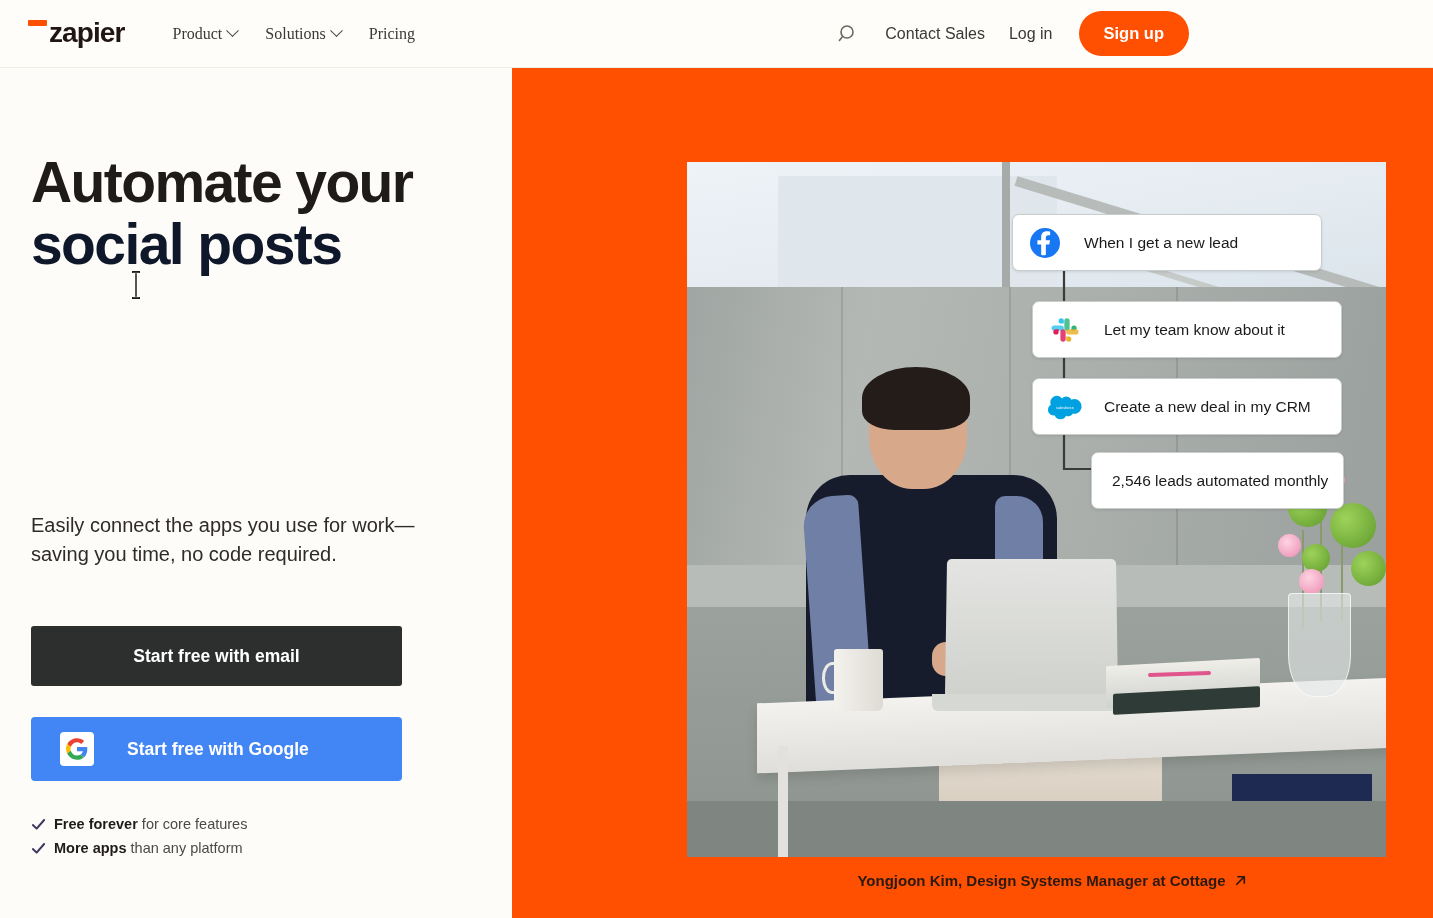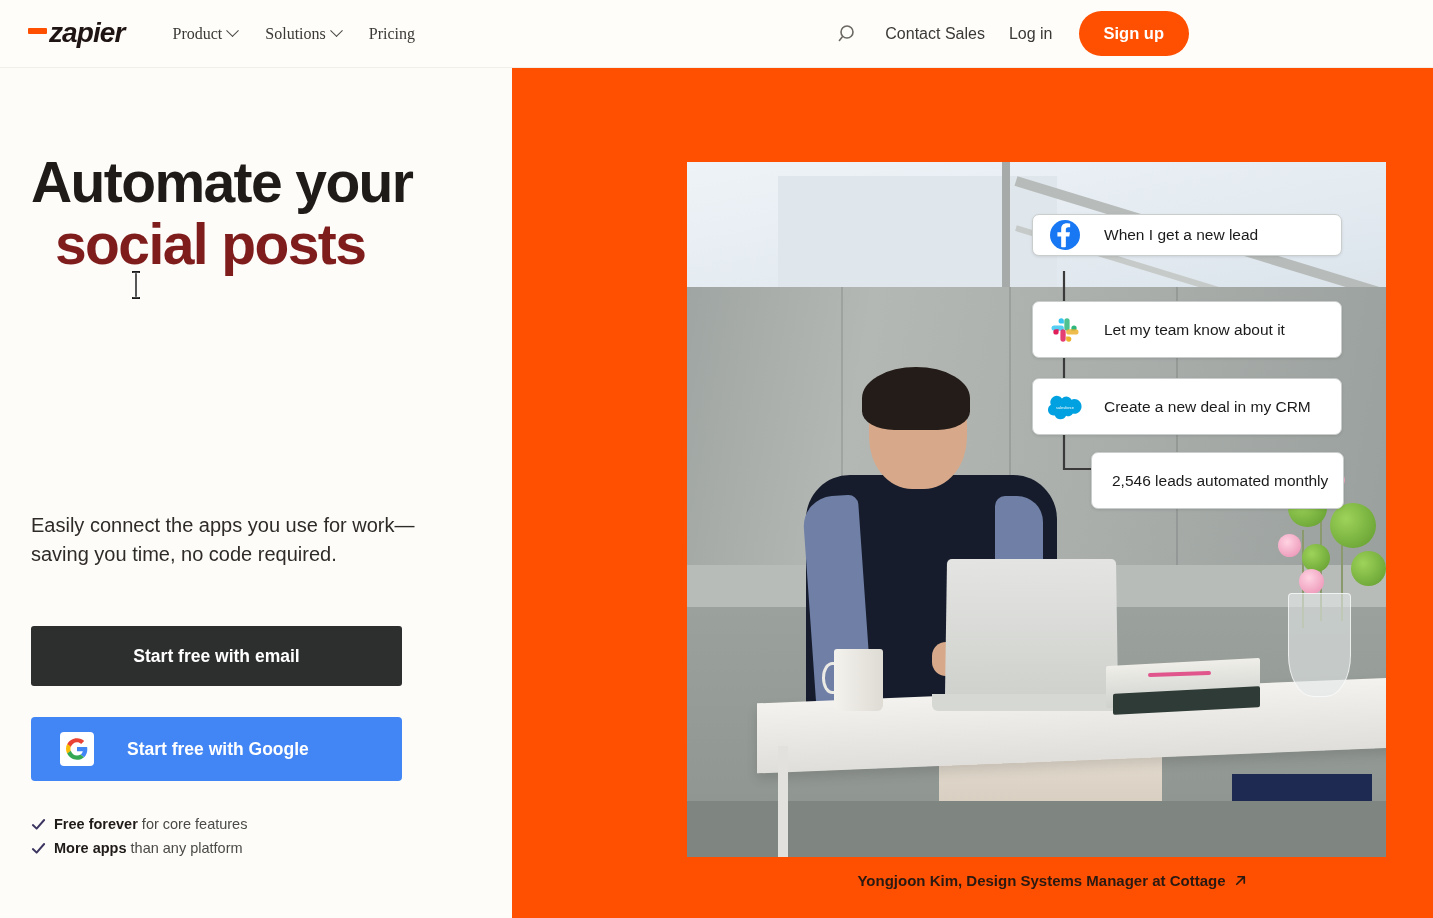--- a/index.html
+++ b/index.html
@@ -13,24 +13,23 @@
   
   .nav {
     position: absolute; top: 0; left: 0;
     width: 1433px; height: 68px;
     background: #FFFDFA;
     display: flex; align-items: center;
     border-bottom: 1px solid #F2EEE8;
     z-index: 20;
   }
   .logo {
-    display: flex; align-items: center;
+    display: flex; align-items: flex-start;
     margin-left: 28px; margin-right: 34px;
     text-decoration: none;
-    font-style: italic;
   }
   .logo-dash {
     width: 19px; height: 6px; background: #FF4F00;
     margin-right: 2px; margin-bottom: 5px; border-radius: 1px;
   }
   .logo-text {
     font-size: 28px; font-weight: 700; color: #201515;
     letter-spacing: -0.9px; line-height: 0.95;
   }
   .nav-links { display: flex; align-items: center; gap: 0px; }
@@ -69,21 +68,21 @@
     width: 512px; height: 850px;
     background: #FDFCF9;
     padding: 0 32px;
   }
   .headline {
     position: absolute; top: 95px; left: 31px;
     font-size: 57px; font-weight: 800; line-height: 1.09;
     letter-spacing: -1.6px; color: #1F1B18;
     width: 430px;
   }
-  .headline .accent { color: #7f1d1d; display: block; margin-left: 24px; }
+  .headline .accent { color: #0f172a; display: block; }
   .subhead {
     position: absolute; top: 455px; left: 31px;
     width: 385px;
     font-size: 20px; line-height: 1.45; color: #2F2B28;
   }
   .btn-email {
     position: absolute; top: 570px; left: 31px;
     width: 371px; height: 60px;
     background: #2D2E2E; color: #FFFFFF;
     border: none; border-radius: 3px;
@@ -423,21 +422,21 @@
     <div class="flower" style="left:91.5%;top:44.5%;width:2.6%;height:2.6%"></div>
     <div class="vase"></div>
 
     <svg class="cards" viewBox="0 0 699 695">
       <path d="M377 109 V139" stroke="#3a3a3a" stroke-width="2.2" fill="none"></path>
       <path d="M377 186 V216" stroke="#3a3a3a" stroke-width="2.2" fill="none"></path>
       <path d="M377 264 V307 H410" stroke="#3a3a3a" stroke-width="2.2" fill="none"></path>
     </svg>
 
     <div class="cards">
-      <div class="zcard" style="left:345px;top:52px;width:310px;height:42px;">
+      <div class="zcard" style="left:325px;top:52px;width:310px;height:57px;">
         <span class="zicon">
           <svg width="32" height="32" viewBox="0 0 32 32">
             <circle cx="16" cy="16" r="15" fill="#1877F2"></circle>
             <path d="M20.3 17.6l.66-4.3h-4.13v-2.79c0-1.18.58-2.33 2.43-2.33h1.88V4.53S19.44 4.2 17.81 4.2c-3.4 0-5.63 2.06-5.63 5.8v3.3H8.4v4.3h3.78v10.4a15.1 15.1 0 0 0 4.65 0V17.6z" fill="#fff"></path>
           </svg>
         </span>
         <span class="zlabel">When I get a new lead</span>
       </div>
 
       <div class="zcard" style="left:345px;top:139px;width:310px;height:57px;">

